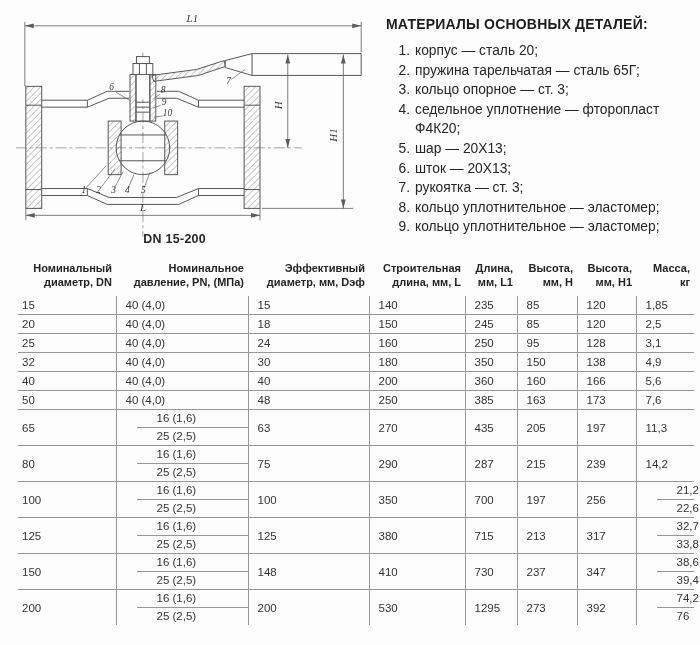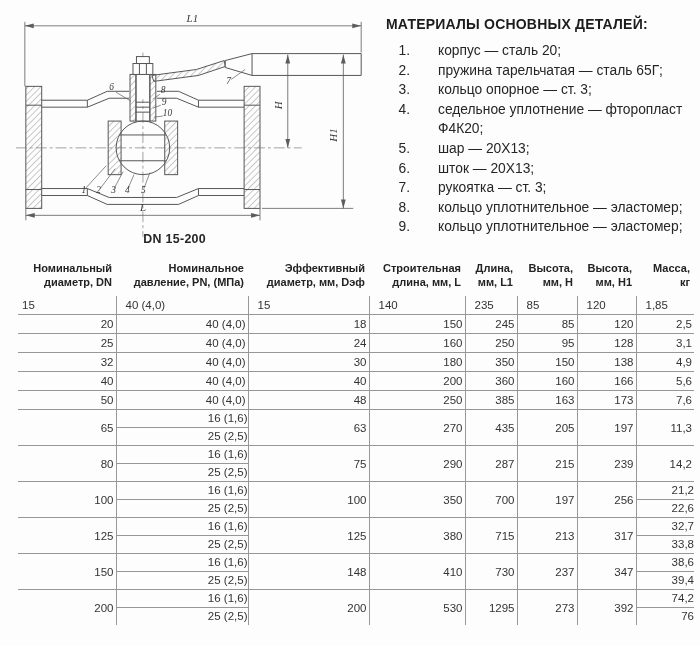--- a/index.html
+++ b/index.html
@@ -17,45 +17,45 @@
   .whitefill{fill:#fdfdfd;stroke:#565656;stroke-width:1;}
   .arrow{fill:#5c5c5c;stroke:none;}
   .dimtext{font-size:11px;font-style:italic;fill:#3a3a3a;font-family:"Liberation Serif",serif;}
   .callout{font-size:9.5px;font-style:italic;fill:#3a3a3a;font-family:"Liberation Serif",serif;}
   .dntext{font-size:12.5px;font-weight:bold;fill:#262626;letter-spacing:.3px;}
   
   .materials{position:absolute;left:386px;top:16px;width:310px;}
   .materials-title{font-size:14px;font-weight:bold;color:#1c1c1c;letter-spacing:.2px;margin:0 0 9px 0;}
   .list-item{display:flex;font-size:13.8px;line-height:19.6px;color:#262626;}
   .list-item .num{width:24px;flex:none;text-align:right;margin-right:5px;}
-  .list-item .txt{flex:1;margin-left:23px;}
+  .list-item .txt{flex:1;}
   
   .spec-table{position:absolute;left:18px;top:262px;width:676px;border-collapse:collapse;table-layout:fixed;}
   .spec-table col:nth-child(1){width:98px;}
   .spec-table col:nth-child(2){width:132px;}
   .spec-table col:nth-child(3){width:121px;}
   .spec-table col:nth-child(4){width:96px;}
   .spec-table col:nth-child(5){width:52px;}
   .spec-table col:nth-child(6){width:60px;}
   .spec-table col:nth-child(7){width:59px;}
   .spec-table col:nth-child(8){width:58px;}
   .spec-table th{
     font-size:11px;font-weight:bold;line-height:13.5px;text-align:right;vertical-align:top;
     padding:0 4px 7px 9px;color:#232323;
   }
   .spec-table th:first-child{padding-left:4px;}
   .spec-table td{
     font-size:11.5px;color:#333;padding:0 2px 0 9px;vertical-align:middle;
   }
   .spec-table td:first-child{padding-left:4px;}
   .spec-table tbody td + td{border-left:1px solid #979797;}
-  .spec-table tbody tr + tr{border-top:1px solid #979797;text-align:right;}
+  .spec-table tbody tr + tr{border-top:1px solid #979797;}
   .spec-table tr.single td{height:18px;}
   .spec-table td.splitcell{padding:0;}
-  .spec-table td.splitcell .sub{height:17px;line-height:17px;padding-left:20px;}
+  .spec-table td.splitcell .sub{height:17px;line-height:17px;padding-left:20px;margin-left:20px;}
   .spec-table td.splitcell .sub:first-child{border-bottom:1px solid #979797;}
 </style>
 </head>
 <body>
 
 <div class="page">
 
   <svg class="drawing" viewBox="0 0 385 256">
     <defs>
       <pattern id="hatch" patternUnits="userSpaceOnUse" width="4.5" height="4.5" patternTransform="rotate(45)">

